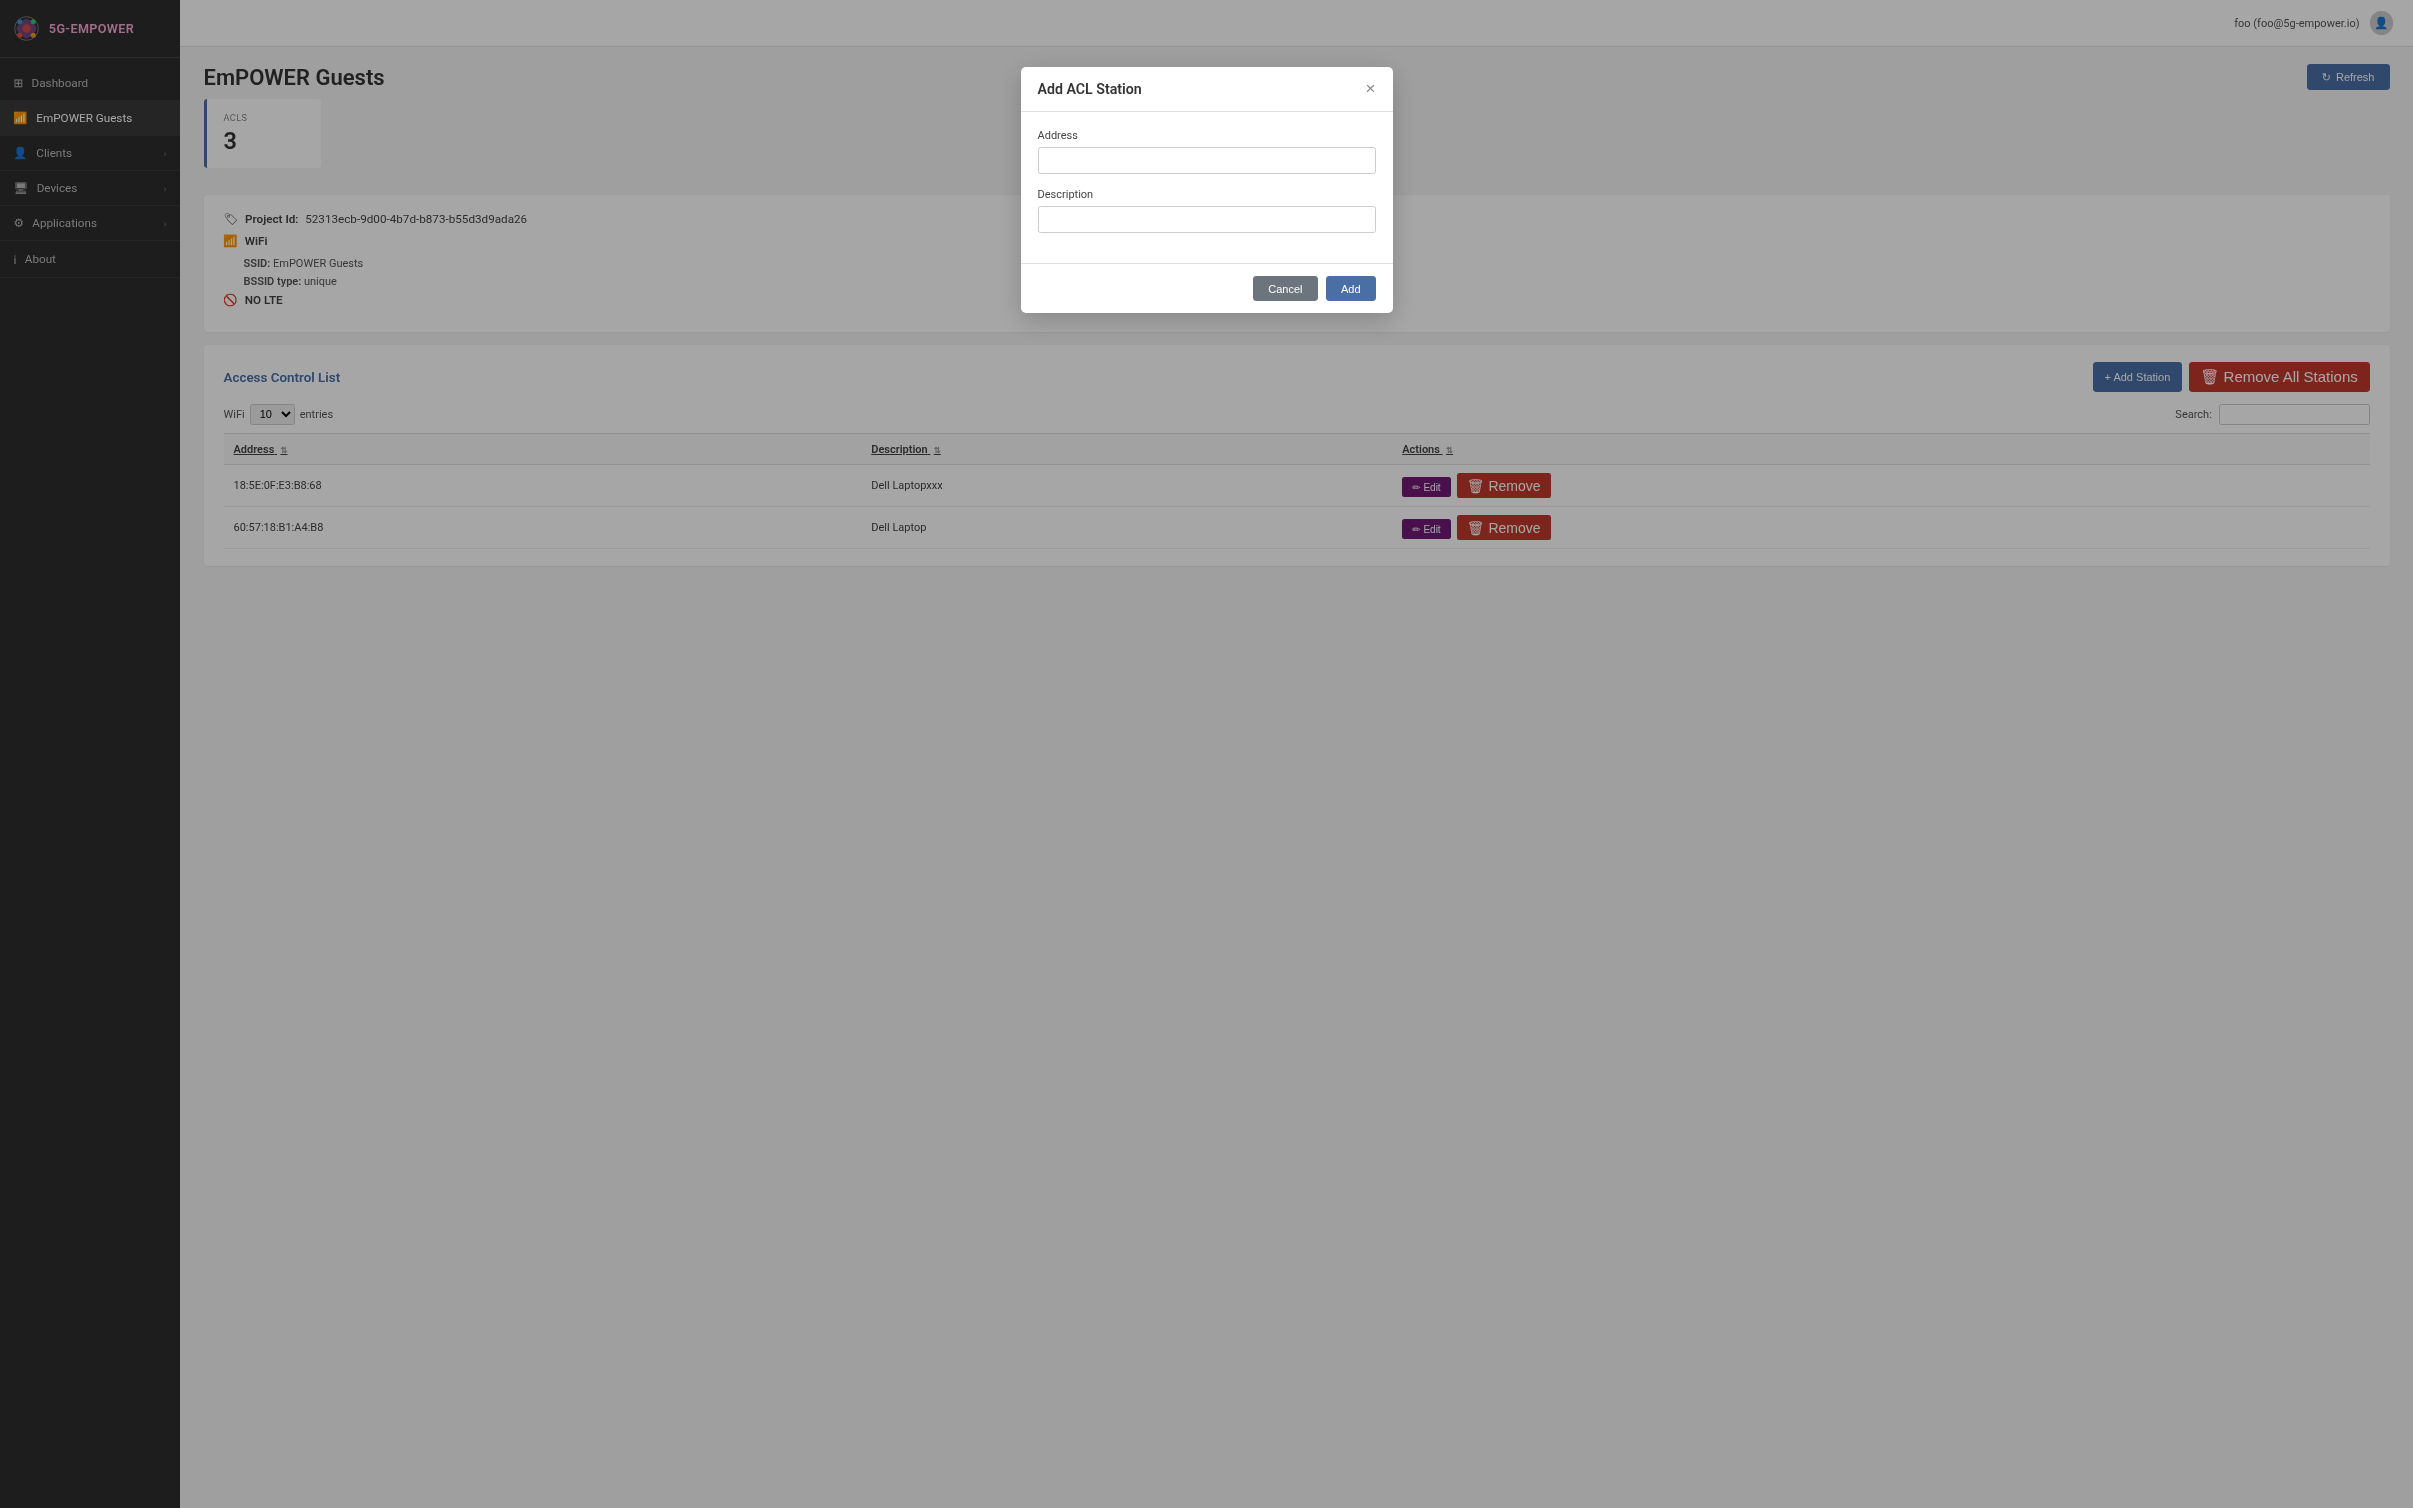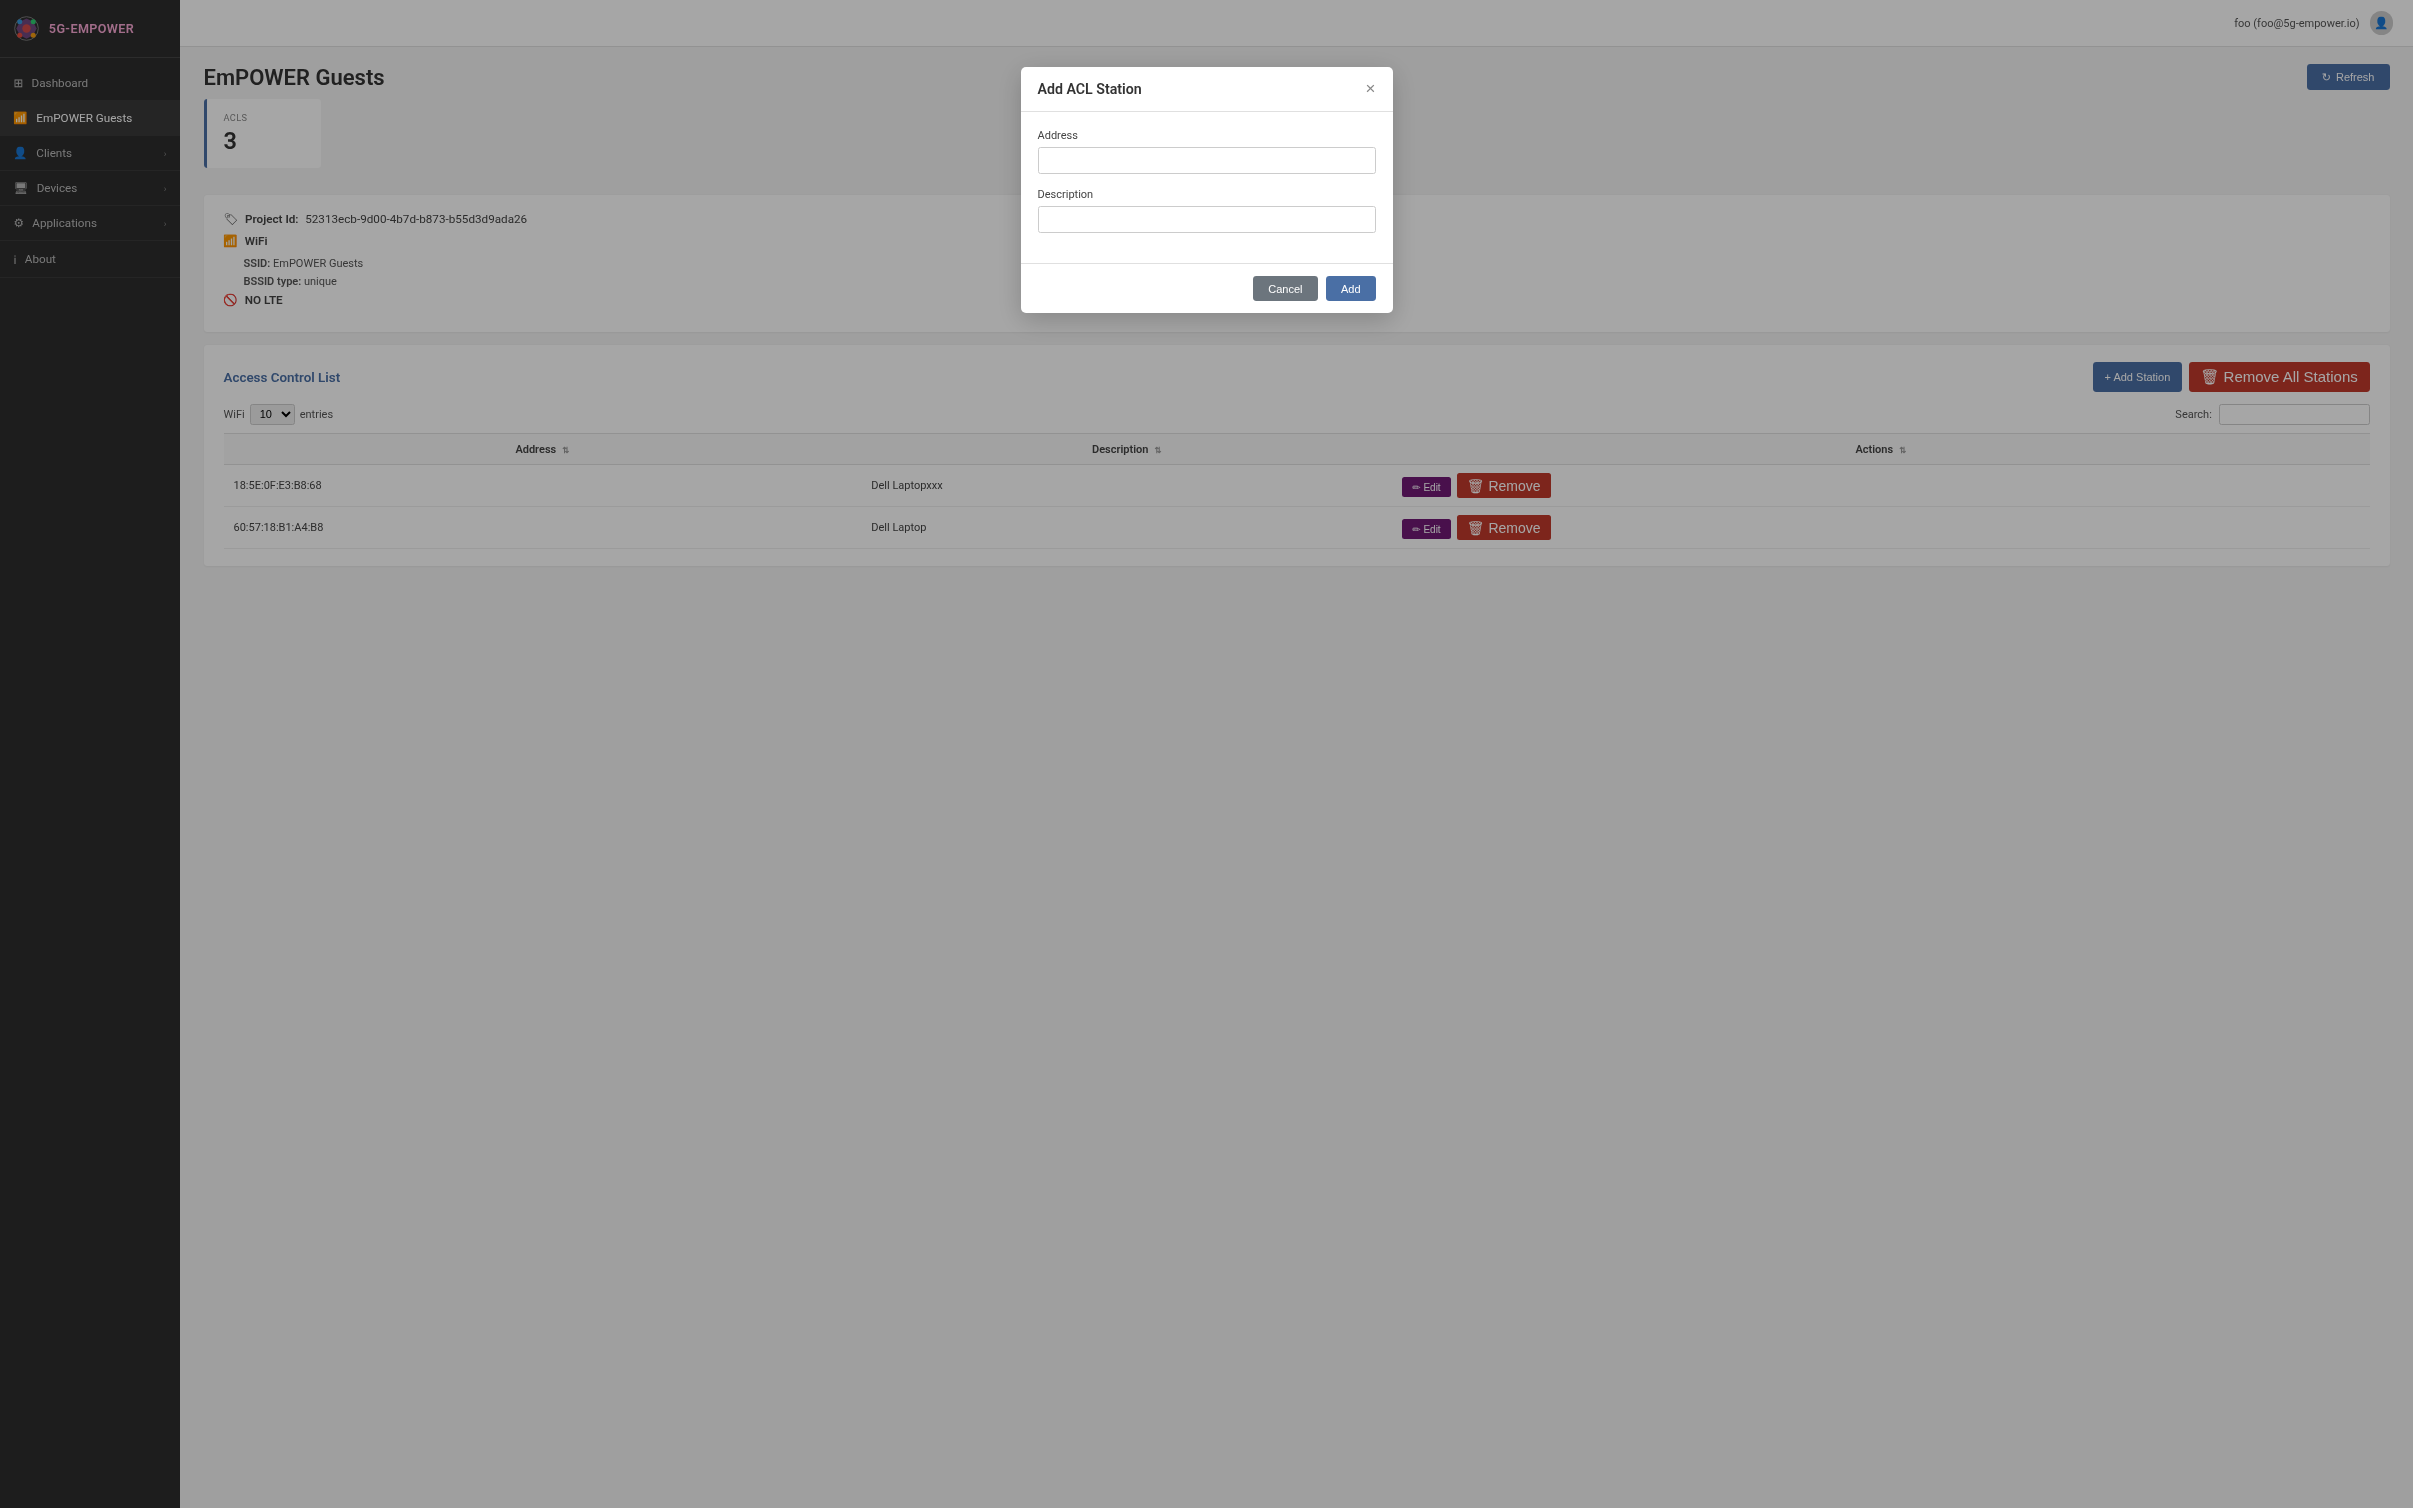--- a/index.html
+++ b/index.html
@@ -227,23 +227,24 @@
     table {
       width: 100%;
       border-collapse: collapse;
       font-size: 11px;
     }
     thead th {
       background: #f9f9f9;
       border-top: 0.8px solid #e0e0e0;
       border-bottom: 0.8px solid #e0e0e0;
       padding: 8.4px 10px;
-      text-align: center;
+      text-align: left;
       font-weight: 600;
       color: #444;
+      text-decoration: underline;
     }
     tbody td {
       padding: 8.4px 10px;
       border-bottom: 0.8px solid #eee;
       color: #444;
     }
     .sort-icon { font-size: 8.4px; color: #999; margin-left: 3.4px; }
 
     .btn-edit {
       background: #701a75;

